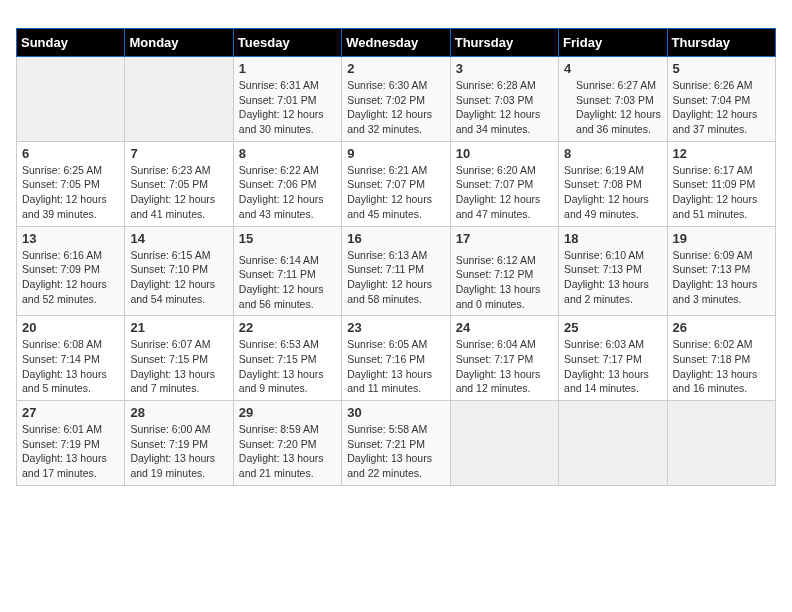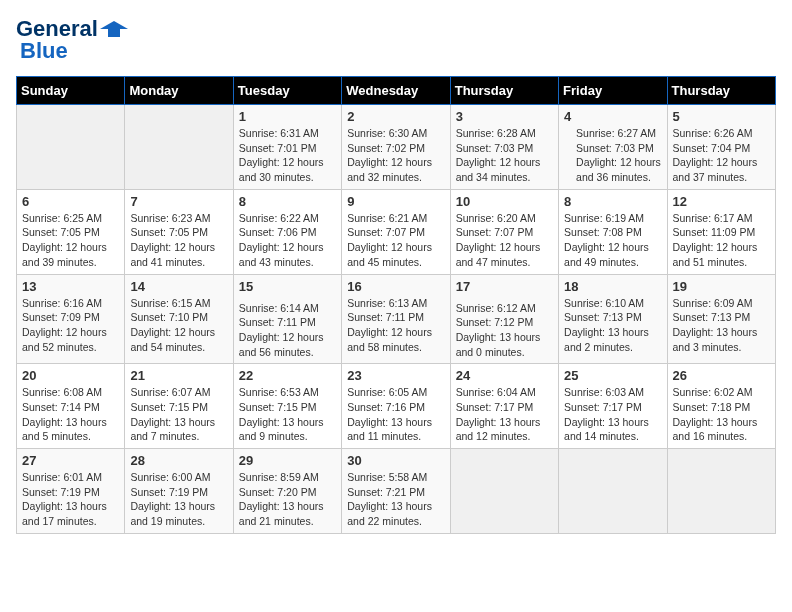--- a/index.html
+++ b/index.html
@@ -71,29 +71,20 @@
       color: #333;
     }
     .empty-cell {
       background: #f0f0f0 !important;
     }
   </style>
 </head>
 <body>
 
 <div class="header-area">
-  <div class="logo">
-    <div style="display:flex;align-items:center;gap:2px;">
-      <span style="font-size:22px;font-weight:bold;color:#003366;">General</span>
-      <svg width="28" height="20" viewBox="0 0 28 20">
-        <polygon points="14,2 28,10 20,10 20,18 8,18 8,10 0,10" fill="#1565c0"></polygon>
-      </svg>
-    </div>
-    <span style="font-size:22px;font-weight:bold;color:#1565c0;margin-top:-4px;margin-left:4px;">Blue</span>
-  </div>
 </div>
 
 <table>
   <thead>
     <tr>
     <th>Sunday</th>
         <th>Monday</th>
         <th>Tuesday</th>
         <th>Wednesday</th>
         <th>Thursday</th>

